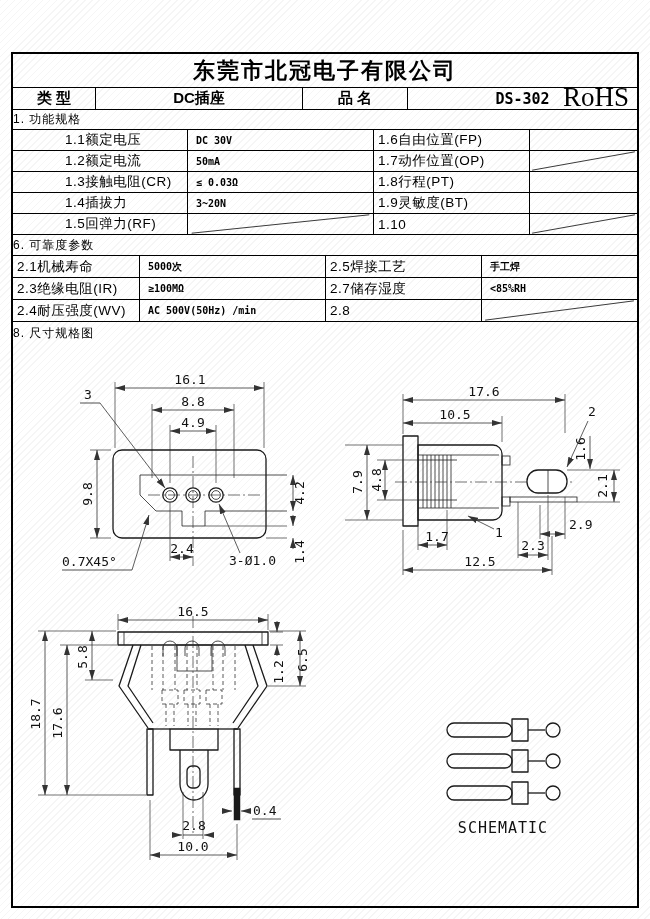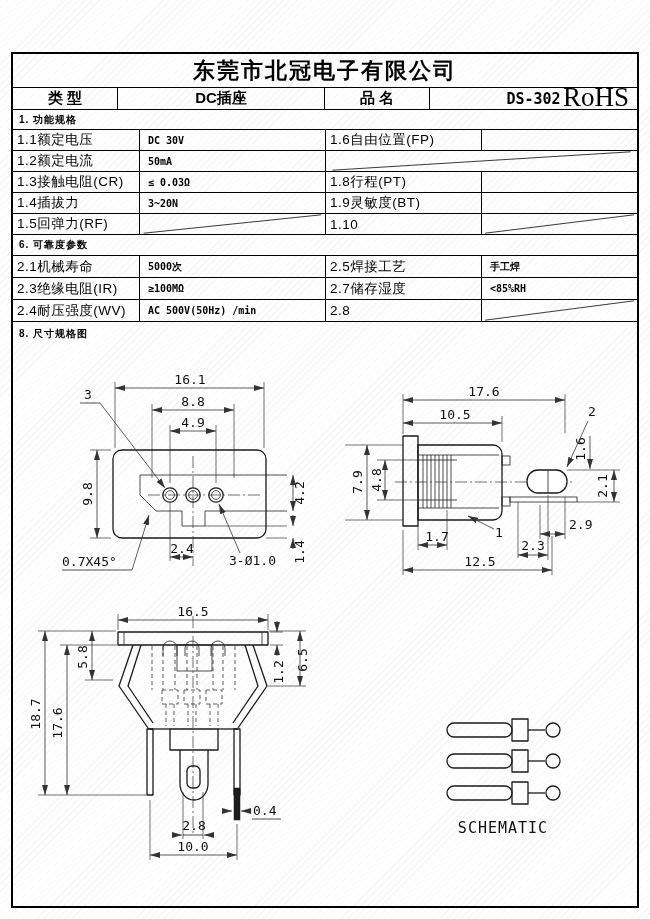--- a/index.html
+++ b/index.html
@@ -10,28 +10,28 @@
   .trow{display:flex;border-bottom:1px solid #000;box-sizing:border-box;align-items:stretch;}
   .cell{box-sizing:border-box;display:flex;align-items:center;position:relative;white-space:nowrap;overflow:visible;}
   .br{border-right:1px solid #000;}
   
   .r-title{height:34px;position:relative;}
   .company{flex:1;justify-content:center;font-size:22px;font-weight:700;letter-spacing:2px;text-align:center;}
   .rohs{position:absolute;right:8px;top:1px;font-family:"Liberation Serif",serif;font-size:27px;font-weight:500;margin-top:27px;}
   
   .r-type{height:22px;}
   .r-type .cell{justify-content:center;font-size:15px;font-weight:700;}
-  .tc1{width:105px;} .tc2{width:207px;} .tc3{width:105px;} .tc4{flex:1;}
+  .tc1{width:83px;} .tc2{width:207px;} .tc3{width:105px;} .tc4{flex:1;}
   .mono{font-family:"DejaVu Sans Mono",monospace;}
   
   .sech{height:20px;display:flex;align-items:center;border-bottom:1px solid #000;box-sizing:border-box;
-        font-size:10px;font-weight:700;padding-left:6px;letter-spacing:1px;}
+        font-size:12px;font-weight:400;letter-spacing:1px;}
   .sech.h21{height:21px;} .sech.h23{height:23px;border-bottom:none;}
   
-  .r-spec{height:21px;} .r-spec2{height:22px;}
+  .r-spec{height:21px;padding-left:48px;} .r-spec2{height:22px;}
   .lab{font-size:13.5px;padding-left:4px;font-weight:500;letter-spacing:0.5px;}
   .val{font-family:"DejaVu Sans Mono",monospace;font-size:10px;font-weight:700;padding-left:8px;}
   .sc1{width:127px;} .sc2{width:186px;} .sc3{width:156px;} .sc4{flex:1;}
   .dg{position:absolute;inset:0;width:100%;height:100%;}
   .dg line{stroke:#3a3a3a;stroke-width:1;}
   
   .draw{position:relative;height:539px;}
   .draw svg{position:absolute;inset:0;width:100%;height:100%;}
   .ol{fill:none;stroke:#1a1a1a;stroke-width:1.3;stroke-linejoin:round;}
   .olw{fill:#fff;stroke:#1a1a1a;stroke-width:1.3;}
@@ -68,20 +68,21 @@
 
     <div class="trow r-spec">
       <div class="cell sc1 br lab">1.1额定电压</div>
       <div class="cell sc2 br val">DC 30V</div>
       <div class="cell sc3 br lab">1.6自由位置(FP)</div>
       <div class="cell sc4 val"></div>
     </div>
     <div class="trow r-spec">
       <div class="cell sc1 br lab">1.2额定电流</div>
       <div class="cell sc2 br val">50mA</div>
+      <div class="cell sc3 br lab">1.7动作位置(OP)</div>
       <div class="cell sc4 val">
         <svg class="dg" viewBox="0 0 100 100" preserveAspectRatio="none">
             <line x1="2" y1="96" x2="98" y2="4" vector-effect="non-scaling-stroke"></line>
           </svg>
       </div>
     </div>
     <div class="trow r-spec">
       <div class="cell sc1 br lab">1.3接触电阻(CR)</div>
       <div class="cell sc2 br val">≤ 0.03Ω</div>
       <div class="cell sc3 br lab">1.8行程(PT)</div>

